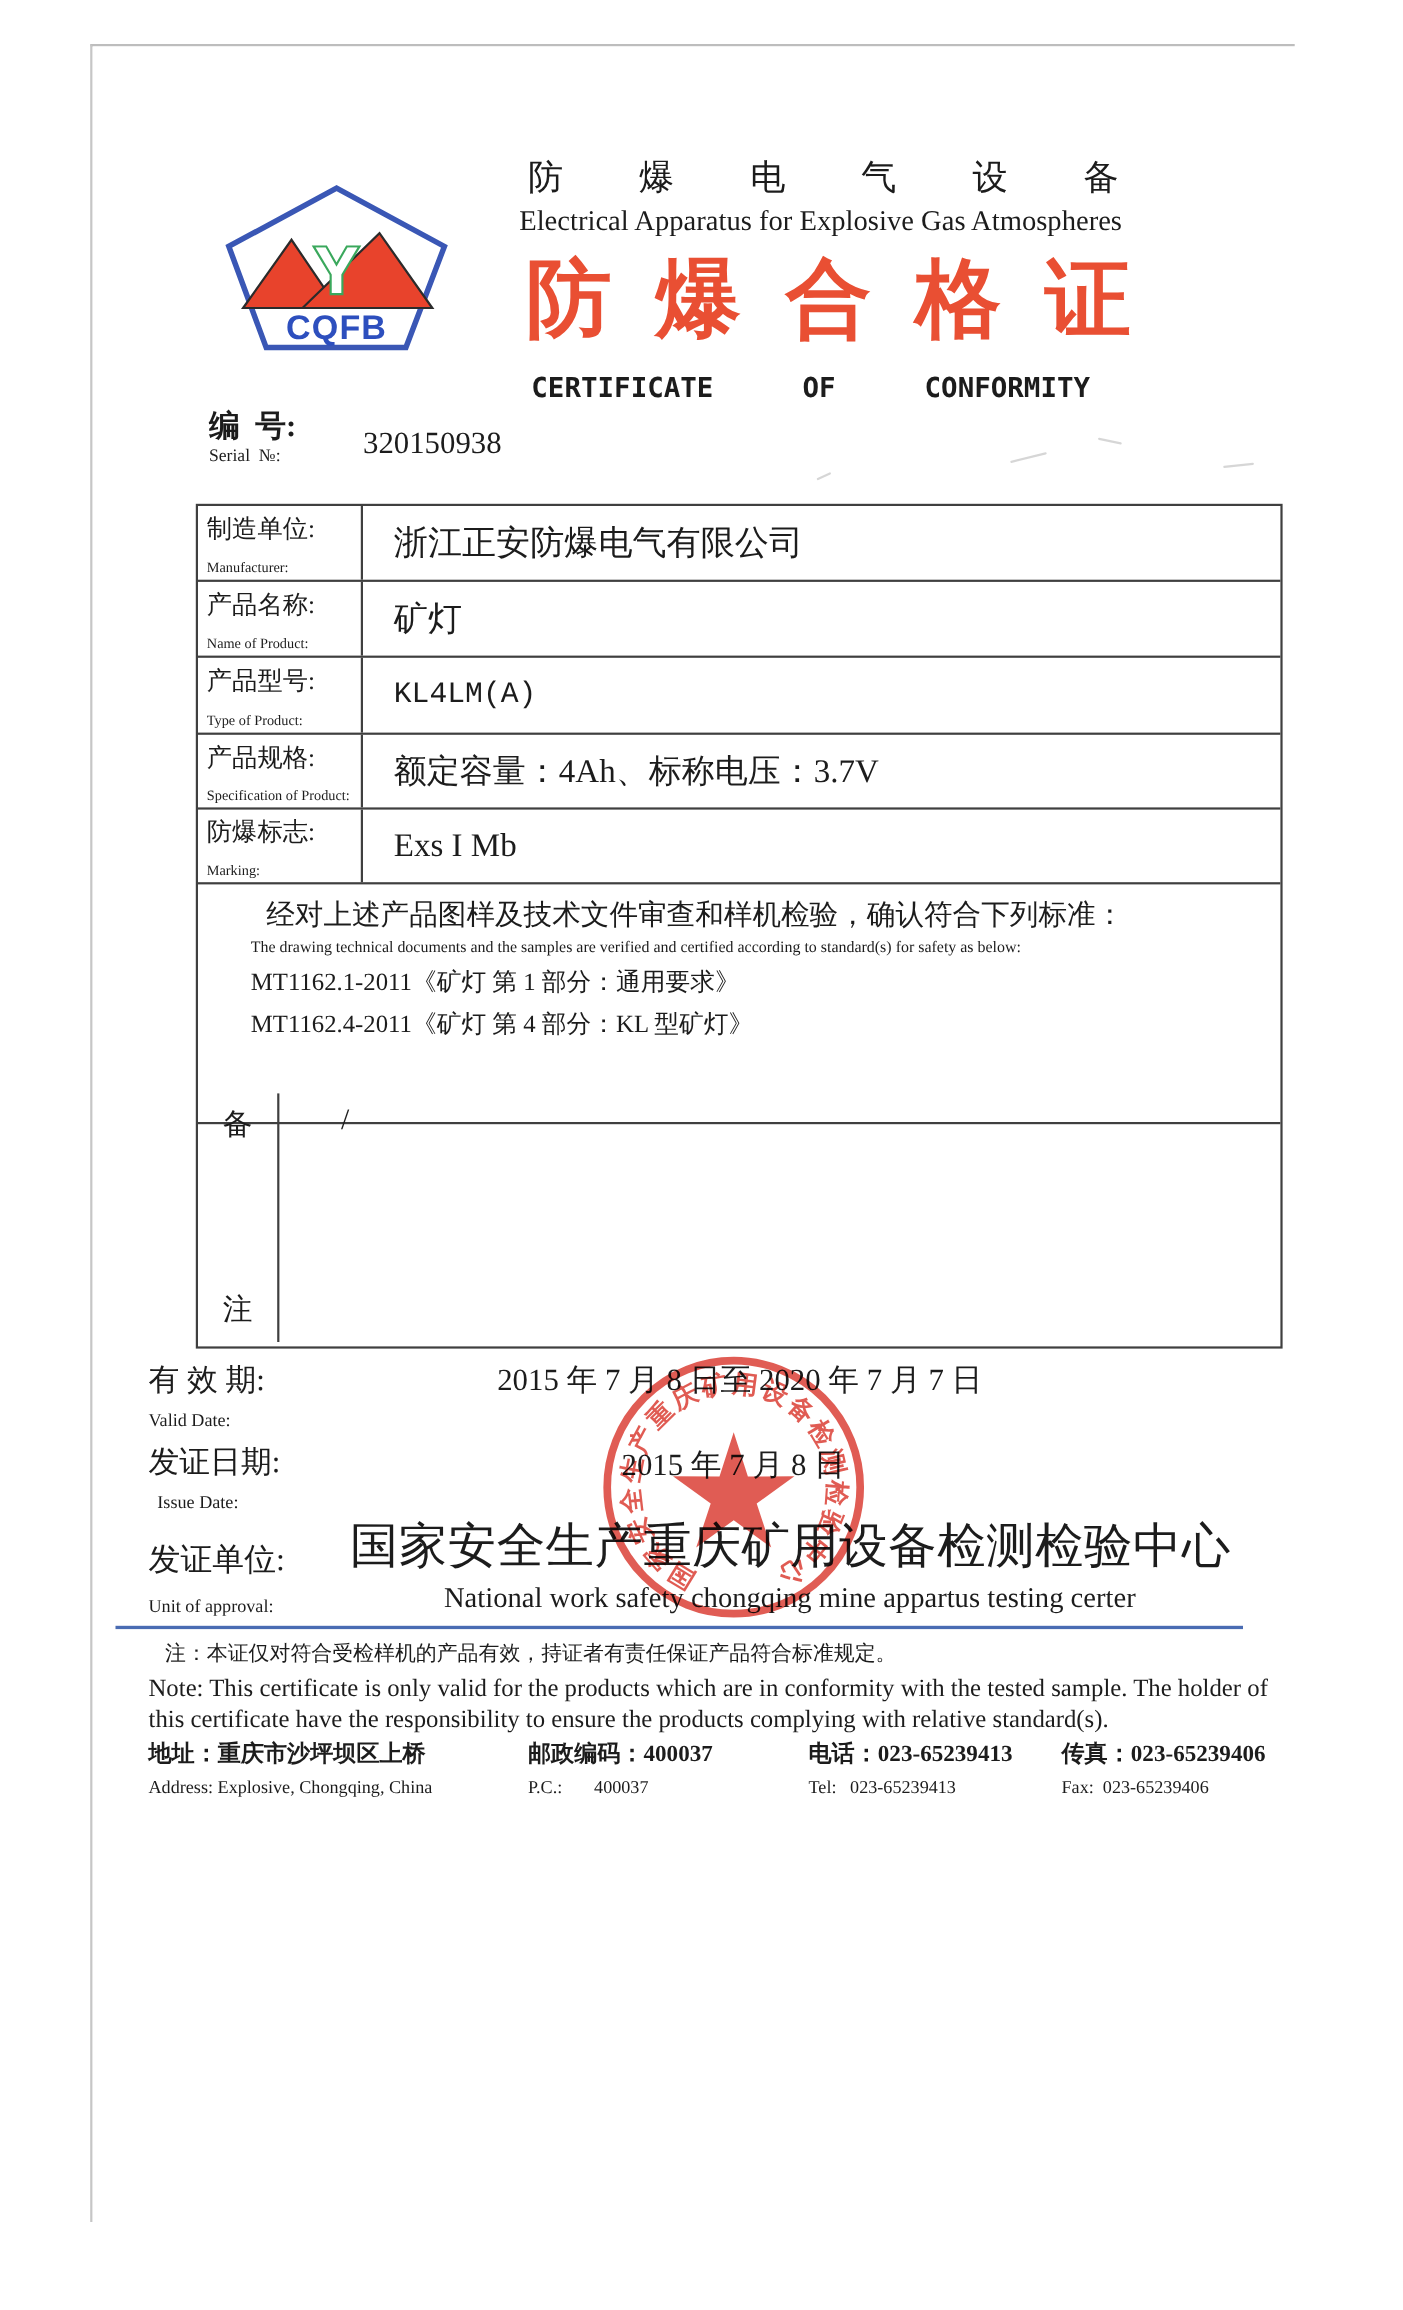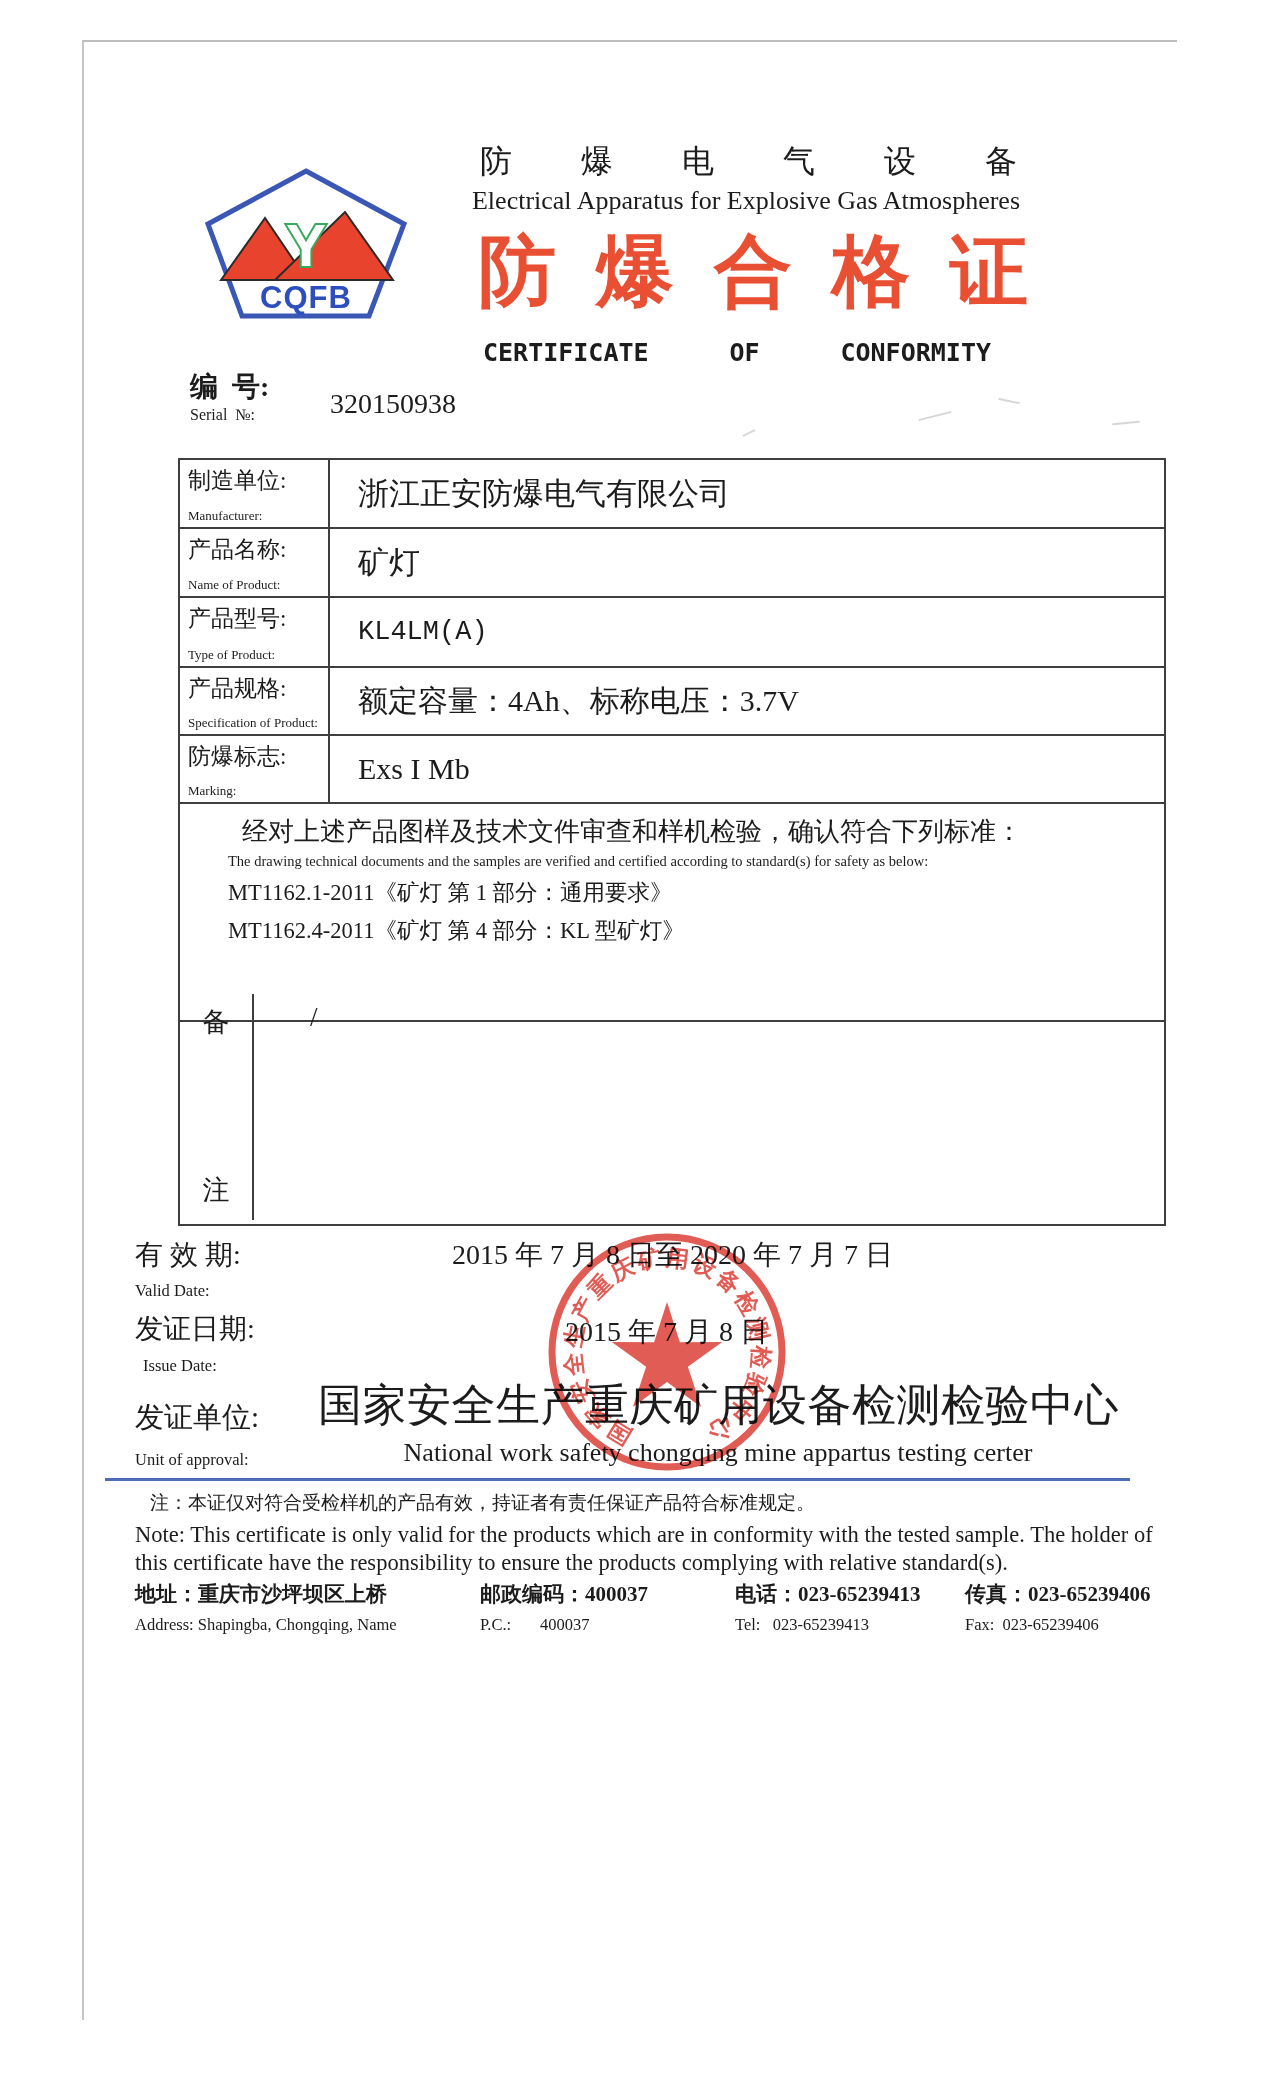--- a/index.html
+++ b/index.html
@@ -171,21 +171,21 @@
     </text>
   </svg>
 
   <div class="abs blue-rule"></div>
 
   <div class="abs note-cn">注：本证仅对符合受检样机的产品有效，持证者有责任保证产品符合标准规定。</div>
   <div class="abs note-en">Note: This certificate is only valid for the products which are in conformity with the tested sample. The holder of this certificate have the responsibility to ensure the products complying with relative standard(s).</div>
 
   <div class="abs contact-col" style="left:135px;top:1580px;">
     <div class="contact-cn">地址：重庆市沙坪坝区上桥</div>
-    <div class="contact-en">Address: Shapingba, Chongqing, Name</div>
+    <div class="contact-en">Address: Explosive, Chongqing, China</div>
   </div>
   <div class="abs contact-col" style="left:480px;top:1580px;">
     <div class="contact-cn">邮政编码：400037</div>
     <div class="contact-en">P.C.:       400037</div>
   </div>
   <div class="abs contact-col" style="left:735px;top:1580px;">
     <div class="contact-cn">电话：023-65239413</div>
     <div class="contact-en">Tel:   023-65239413</div>
   </div>
   <div class="abs contact-col" style="left:965px;top:1580px;">

